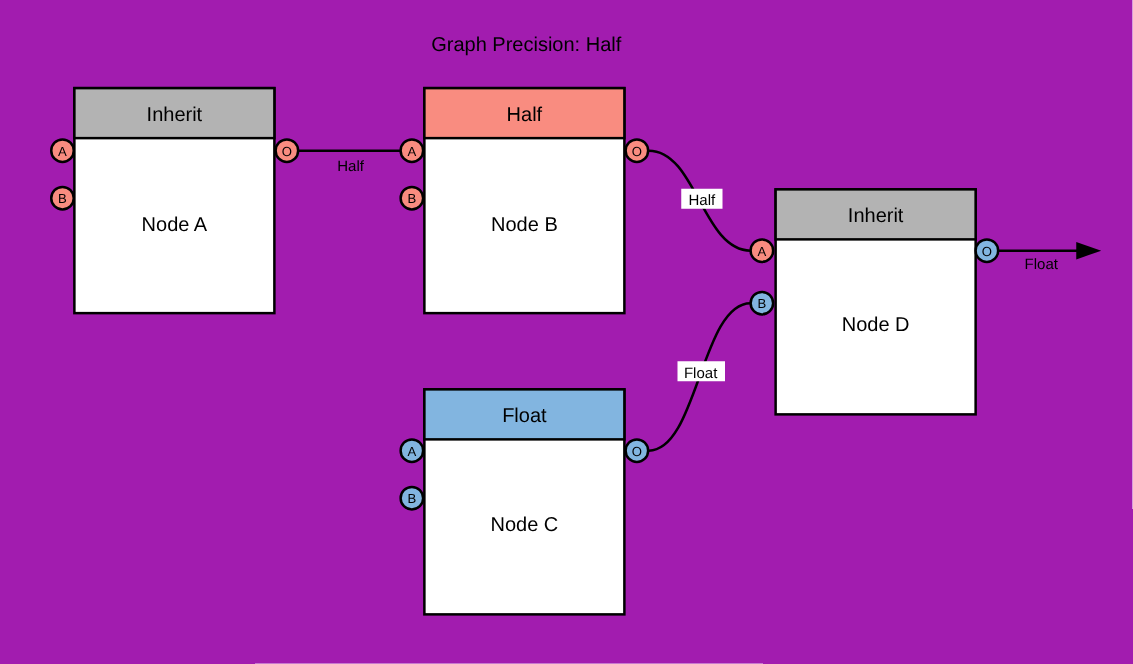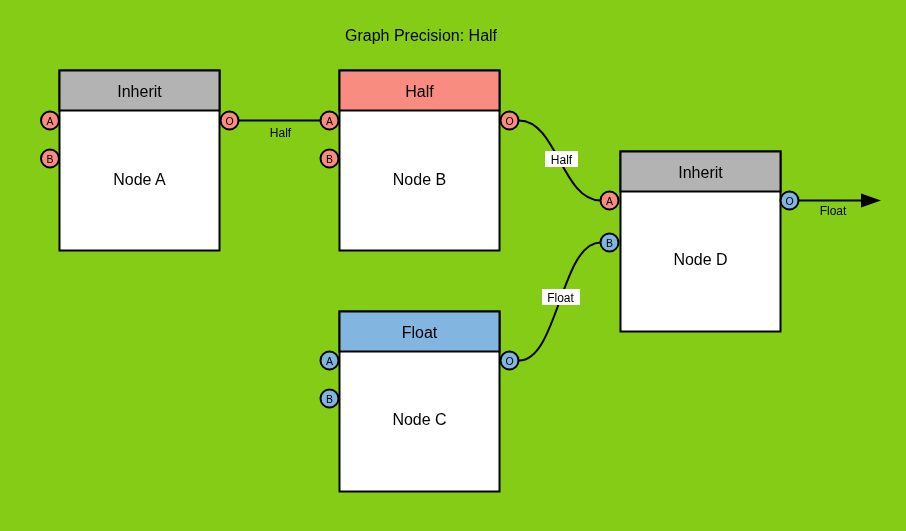--- a/index.html
+++ b/index.html
@@ -4,21 +4,21 @@
 <style>
   html, body {
     margin: 0;
     padding: 0;
     background: #ffffff;
   }
   .stage {
     position: relative;
     width: 906px;
     height: 531px;
-    background: #84cc16;
+    background: #a21caf;
     font-family: "Liberation Sans", sans-serif;
   }
   svg text {
     font-family: "Liberation Sans", sans-serif;
     fill: #000000;
     text-anchor: middle;
   }
   .t-title  { font-size: 16px; }
   .t-header { font-size: 16px; }
   .t-node   { font-size: 16px; }

